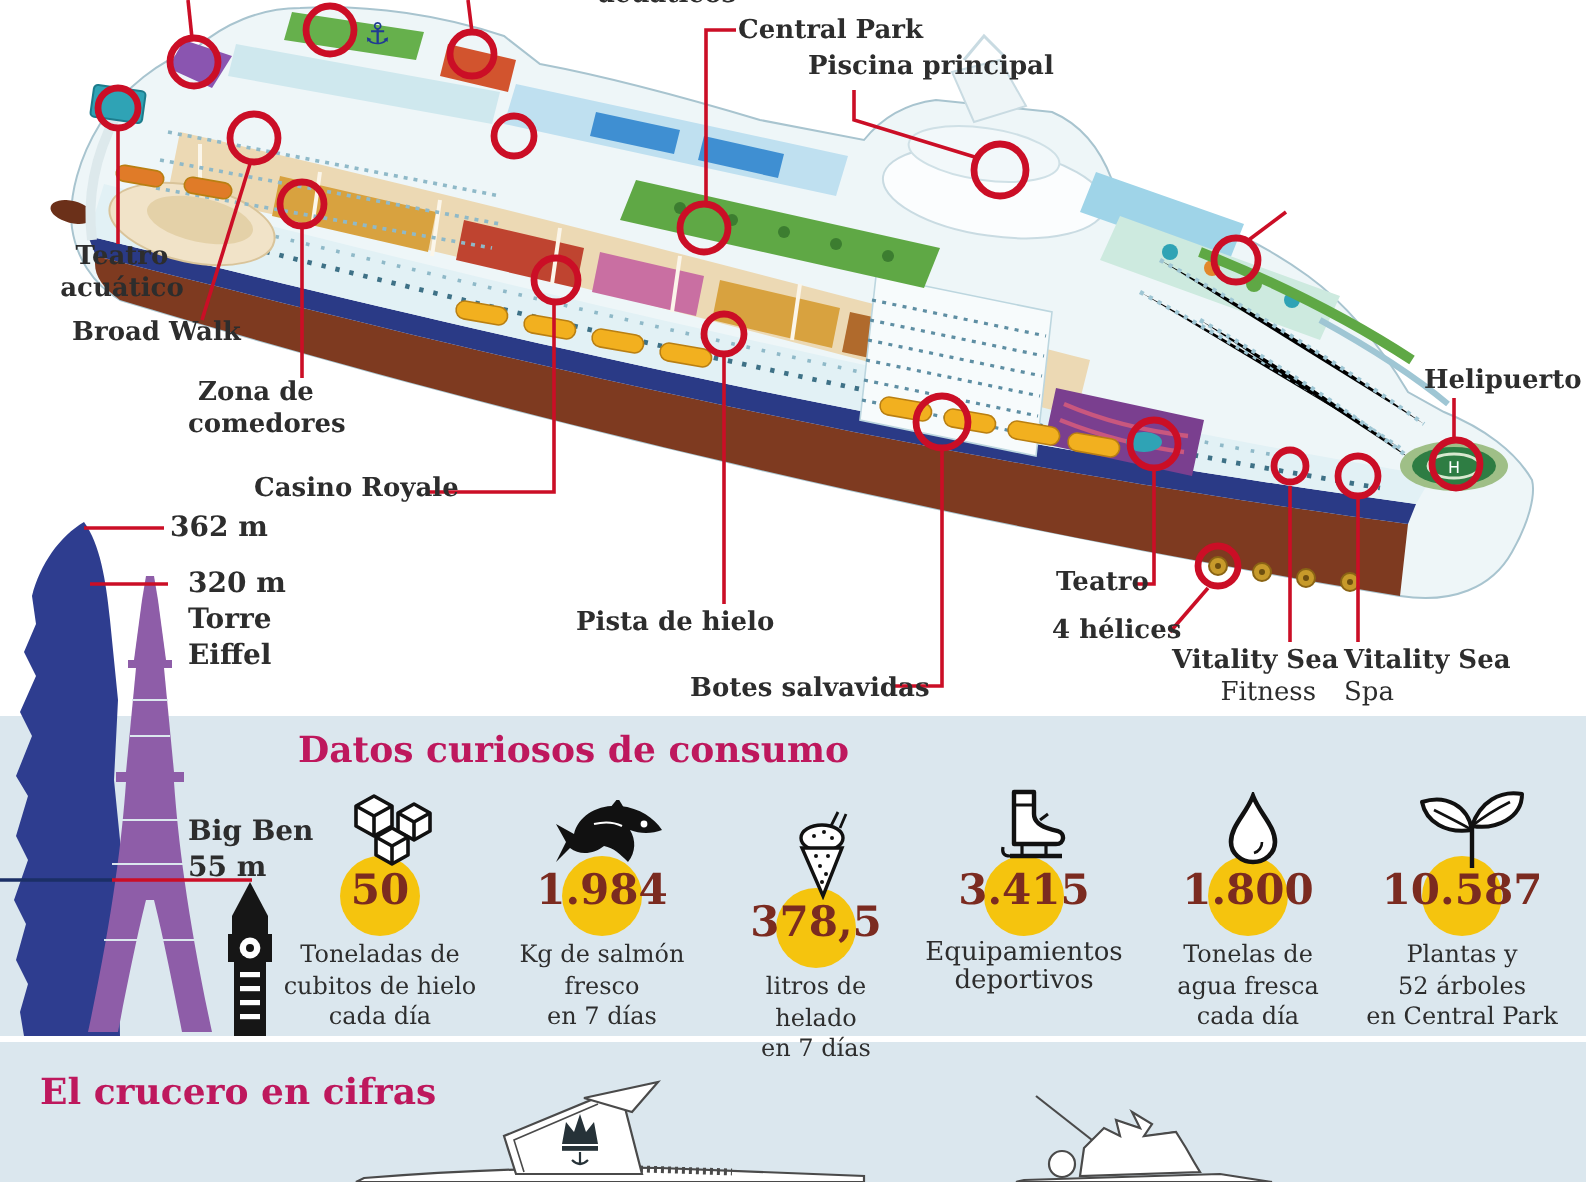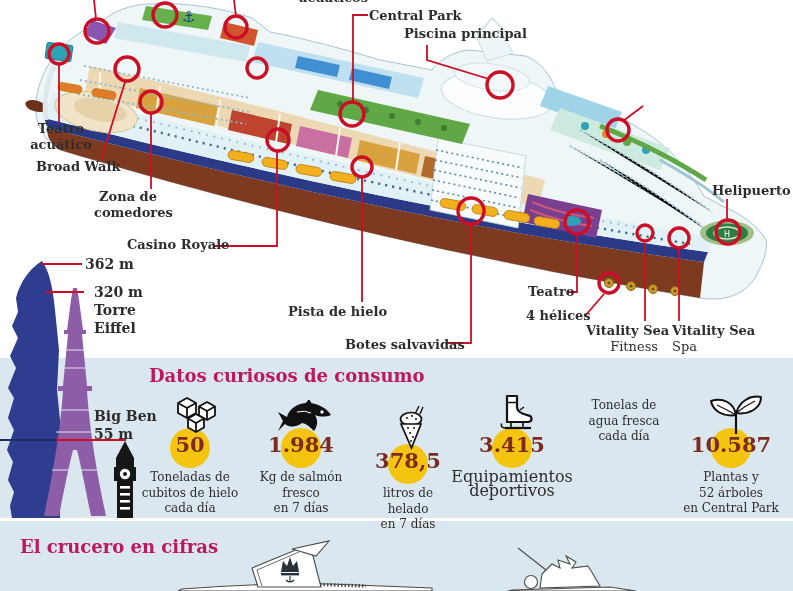--- a/index.html
+++ b/index.html
@@ -14,21 +14,21 @@
   .cmp{font-size:14px;line-height:18px;}
   .ctr{text-align:center;}
   .rt{text-align:right;}
   .h1{position:absolute;font-weight:bold;font-size:18px;color:#be185d;white-space:nowrap;}
   .stat{position:absolute;width:130px;margin-left:-65px;text-align:center;}
   .vis{position:relative;height:72px;}
   .bubble{position:absolute;left:50%;margin-left:-20px;bottom:0;width:40px;height:40px;border-radius:50%;background:#f5c40e;}
   .sicon{position:absolute;left:50%;bottom:30px;margin-left:-14px;}
   .num{position:absolute;left:0;right:0;bottom:13px;font-weight:bold;font-size:21px;line-height:21px;color:#7b2b20;}
   .cap{font-size:12px;line-height:15.5px;margin-top:2px;}
-  .cap.small{font-size:16px;line-height:14px;}
+  .cap.small{font-size:13px;line-height:14px;}
 </style>
 </head>
 <body>
 
 <div class="stage">
 
   <div class="panel" id="panel1"></div>
   <div class="panel" id="panel2"></div>
 
   <svg class="art" width="793" height="591" viewBox="0 0 793 591">
@@ -389,20 +389,30 @@
       <div class="num">3.415</div>
     </div>
     <div class="cap small">
       <div>Equipamientos</div>
       <div>deportivos</div>
       <div></div>
     </div>
   </div>
 
   <div class="stat" style="left:624px;top:396px">
+    <div class="vis">
+      <div class="bubble"></div>
+      <span class="sicon" style="margin-left:-11px;bottom:31px">
+        <svg width="27" height="37" viewBox="0 0 27 37" fill="none" stroke="#111" stroke-width="2.3">
+          <path d="M13.5,2 C17,11 24.5,17 24.5,25 A11,10 0 1,1 2.5,25 C2.5,17 10,11 13.5,2 Z" fill="#fff"></path>
+          <path d="M18,25 A5.5,5.5 0 0,1 14,30.5" stroke-width="1.3"></path>
+        </svg>
+      </span>
+      <div class="num">1.800</div>
+    </div>
     <div class="cap">
       <div>Tonelas de</div>
       <div>agua fresca</div>
       <div>cada día</div>
     </div>
   </div>
 
   <div class="stat" style="left:731px;top:396px">
     <div class="vis">
       <div class="bubble"></div>

